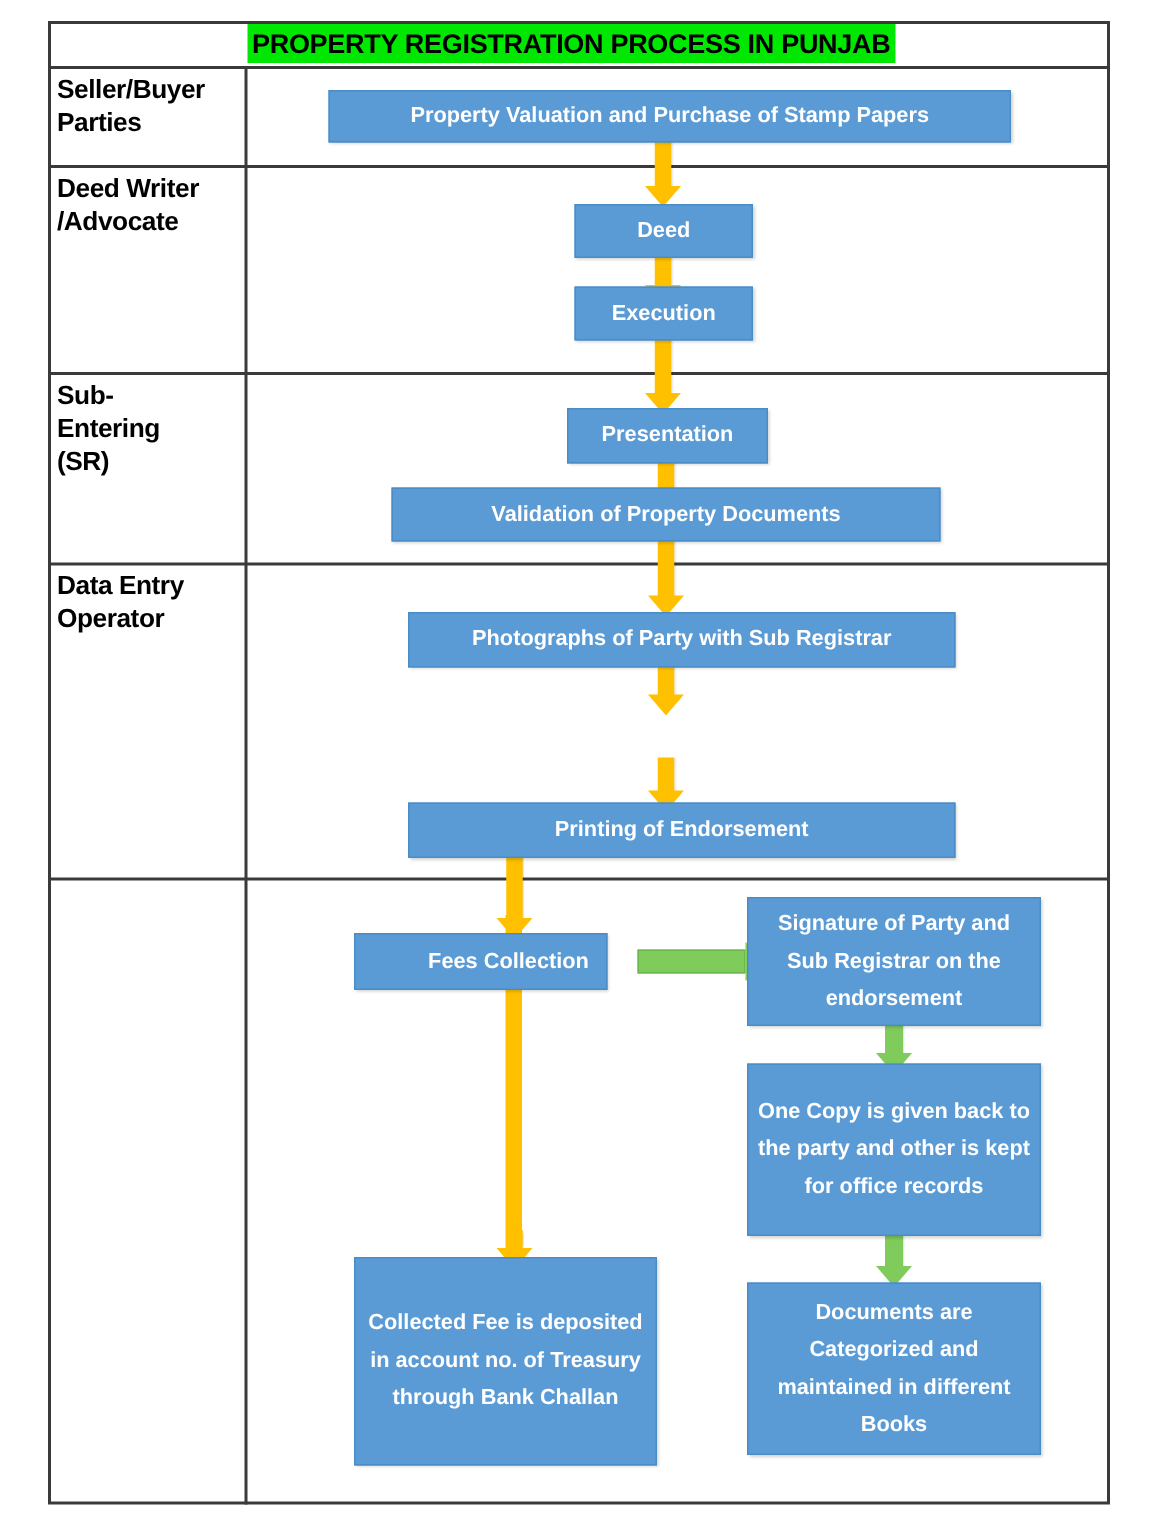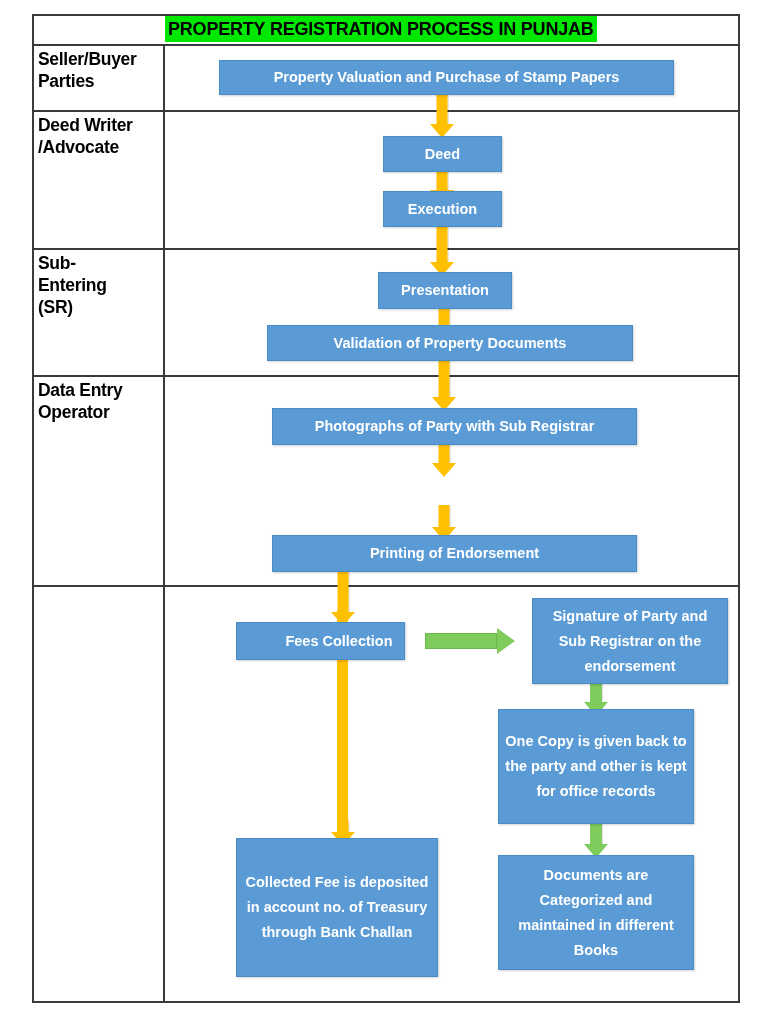--- a/index.html
+++ b/index.html
@@ -263,30 +263,30 @@
   </div>
 
   <div class="box" style="left:219px; top:60px; width:455px; height:35px;">Property Valuation and Purchase of Stamp Papers</div>
 
   <div class="box" style="left:383px; top:136px; width:119px; height:36px;">Deed</div>
 
   <div class="box" style="left:383px; top:191px; width:119px; height:36px;">Execution</div>
 
   <div class="box" style="left:378px; top:272px; width:134px; height:37px;">Presentation</div>
 
-  <div class="box" style="left:261px; top:325px; width:366px; height:36px;margin-left:6px;">Validation of Property Documents</div>
+  <div class="box" style="left:261px; top:325px; width:366px; height:36px;">Validation of Property Documents</div>
 
   <div class="box" style="left:272px; top:408px; width:365px; height:37px;">Photographs of Party with Sub Registrar</div>
 
 
   <div class="box" style="left:272px; top:535px; width:365px; height:37px;">Printing of Endorsement</div>
 
   <div class="box" style="left:236px; top:622px; width:169px; height:38px;padding-left:41px;">Fees Collection</div>
 
-  <div class="box multiline" style="left:498px; top:598px; width:196px; height:86px;margin-left:34px;">Signature of Party and Sub Registrar on the endorsement</div>
+  <div class="box multiline" style="left:498px; top:598px; width:196px; height:86px;">Signature of Party and Sub Registrar on the endorsement</div>
 
   <div class="box multiline" style="left:498px; top:709px; width:196px; height:115px;">One Copy is given back to the party and other is kept for office records</div>
 
   <div class="box multiline" style="left:236px; top:838px; width:202px; height:139px;">Collected Fee is deposited in account no. of Treasury through Bank Challan</div>
 
   <div class="box multiline" style="left:498px; top:855px; width:196px; height:115px;">Documents are Categorized and maintained in different Books</div>
 
 </div>
 
 </body></html>

